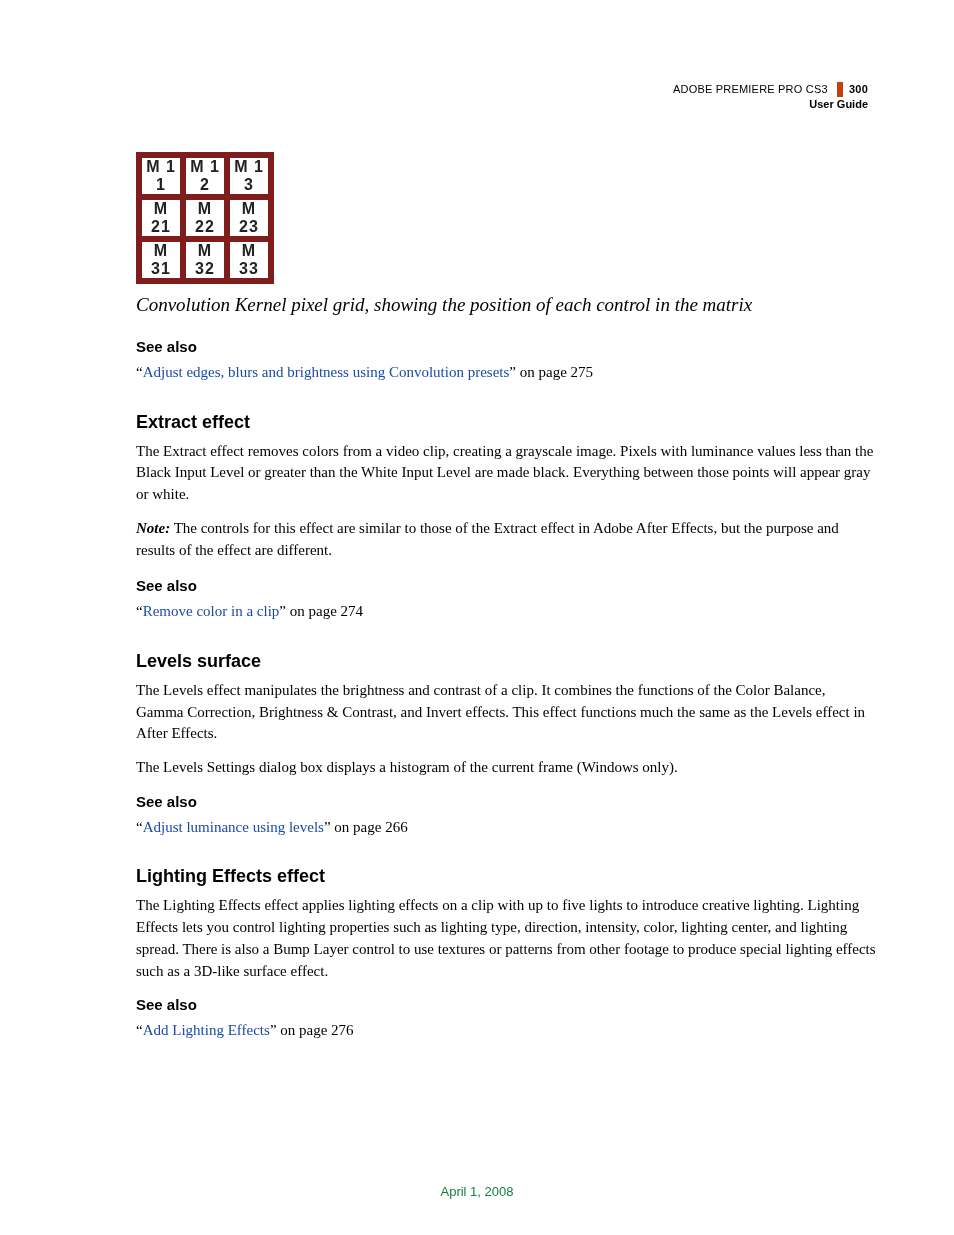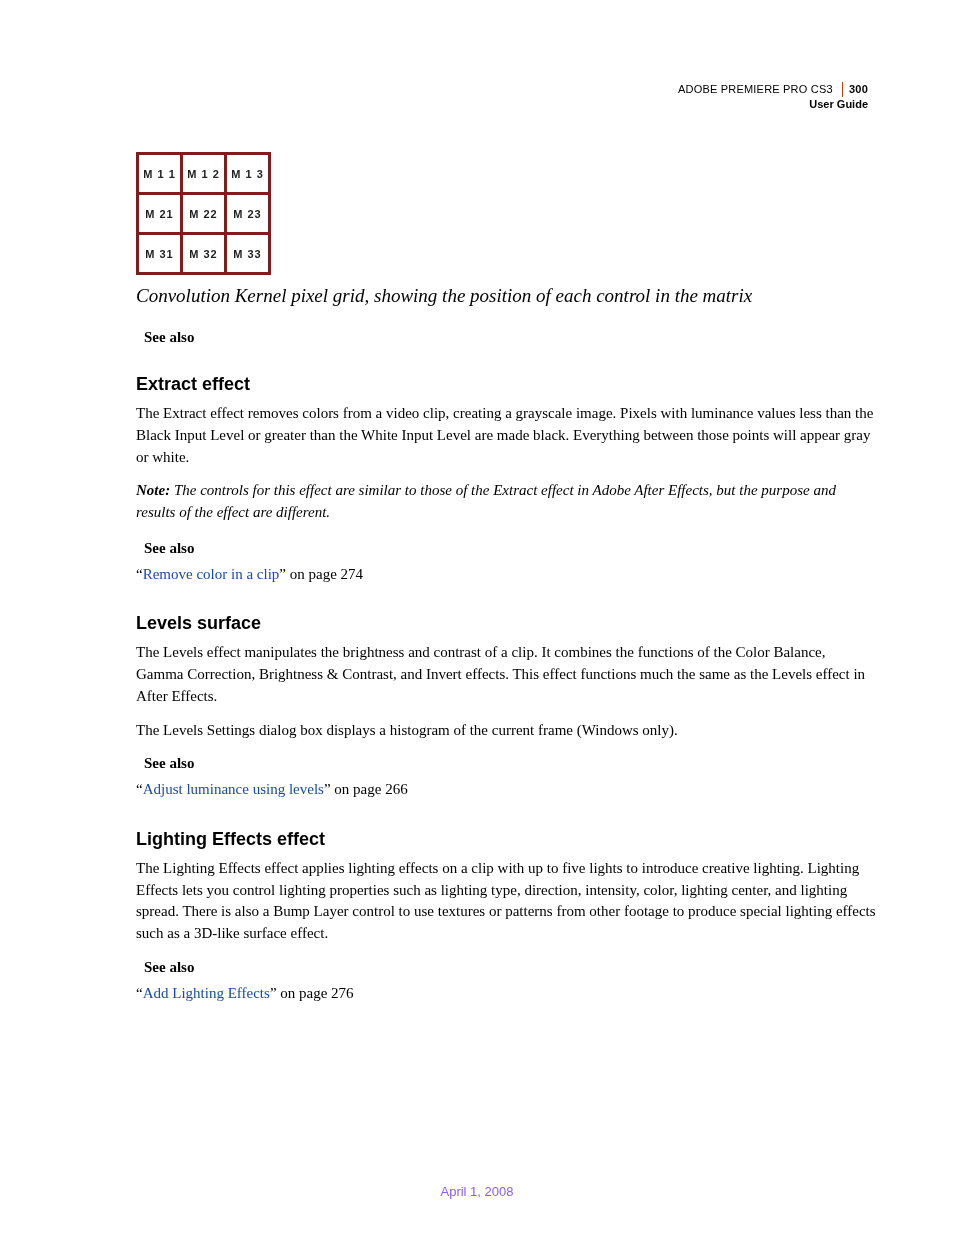--- a/index.html
+++ b/index.html
@@ -1,35 +1,35 @@
 <!DOCTYPE html>
 <html><head>
 <meta charset="utf-8">
 <style>
   * { box-sizing: border-box; margin: 0; padding: 0; }
   html, body { width: 954px; height: 1235px; background: #fff; font-family: "Minion Pro", Georgia, "Times New Roman", serif; color: #000; }
   .page { position: relative; width: 954px; height: 1235px; padding: 80px 86px 60px 136px; }
   .runhead { position: absolute; top: 82px; right: 86px; text-align: right; font-family: "Myriad Pro", "Segoe UI", Arial, sans-serif; font-size: 11px; line-height: 1.35; }
   .runhead .line1 { letter-spacing: .2px; }
-  .runhead .pagebox { display: inline-block; border-left: 1px solid #c2410c; padding-left: 6px; margin-left: 6px; font-weight: 700; }
+  .runhead .pagebox { display: inline-block; border-left: 6px solid #c2410c; padding-left: 6px; margin-left: 6px; font-weight: 700; }
   .runhead .guide { font-weight: 700; }
   .content { margin-top: 72px; width: 740px; }
   table.kernel { border-collapse: collapse; margin-bottom: 10px; }
-  table.kernel td { border: 3px solid #7f1d1d; width: 44px; height: 40px; text-align: center; vertical-align: middle; font-family: "Myriad Pro", "Segoe UI", Arial, sans-serif; font-size: 11px; font-weight: 700; letter-spacing: 1px; color: #222; }
+  table.kernel td { border: 6px solid #7f1d1d; width: 44px; height: 40px; text-align: center; vertical-align: middle; font-family: "Myriad Pro", "Segoe UI", Arial, sans-serif; font-size: 16px; font-weight: 700; letter-spacing: 1px; color: #222; }
   .caption { font-style: italic; font-size: 19px; margin: 6px 0 22px; color: #000; }
-  h3.seealso { font-family: Liberation Serif, serif; font-weight: 700; font-size: 15px; margin: 14px 8px 6px; }
+  h3.seealso { font-family: Liberation Sans, sans-serif; font-weight: 700; font-size: 15px; margin: 14px 0 6px; }
   h2.section { font-family: "Myriad Pro", "Segoe UI", Arial, sans-serif; font-weight: 700; font-size: 18px; margin: 28px 0 8px; }
   p.body { font-size: 15px; line-height: 1.45; margin: 0 0 12px; font-family: Liberation Serif, serif; }
   p.note { font-size: 15px; line-height: 1.45; margin: 0 0 16px; }
   p.note .label { font-style: italic; font-weight: 700; }
-  p.note .text { font-style: italic; }
+  p.note .text { }
   .xref { font-size: 15px; line-height: 1.5; margin-bottom: 16px; }
   .xref .q { }
   a.link { color: #1a4aa8; text-decoration: none; }
-  .footer-date { position: absolute; bottom: 36px; left: 0; right: 0; text-align: center; font-size: 13px; color: #8b5cf6; font-family: Arial, sans-serif; }
+  .footer-date { position: absolute; bottom: 36px; left: 0; right: 0; text-align: center; font-size: 13px; color: #15803d; font-family: Arial, sans-serif; }
 </style>
 </head>
 <body>
 
 <div class="page">
 
   <div class="runhead">
     <div class="line1">
       <span>ADOBE PREMIERE PRO CS3</span>
       <span class="pagebox">300</span>
@@ -55,20 +55,23 @@
         <td>M 31</td>
         <td>M 32</td>
         <td>M 33</td>
       </tr>
     </tbody>
       </table>
 
     <p class="caption">Convolution Kernel pixel grid, showing the position of each control in the matrix</p>
 
     <h3 class="seealso">See also</h3>
+    <p class="xref">
+      <span class="q">“</span><a class="link" href="#">Adjust edges, blurs and brightness using Convolution presets</a><span class="q">”</span><span> on page 275</span>
+    </p>
 
     <h2 class="section">Extract effect</h2>
     <p class="body">The Extract effect removes colors from a video clip, creating a grayscale image. Pixels with luminance values less than the Black Input Level or greater than the White Input Level are made black. Everything between those points will appear gray or white.</p>
     <p class="note">
       <span class="label">Note:</span><span class="text"> The controls for this effect are similar to those of the Extract effect in Adobe After Effects, but the purpose and results of the effect are different.</span>
     </p>
 
     <h3 class="seealso">See also</h3>
     <p class="xref">
       <span class="q">“</span><a class="link" href="#">Remove color in a clip</a><span class="q">”</span><span> on page 274</span>

